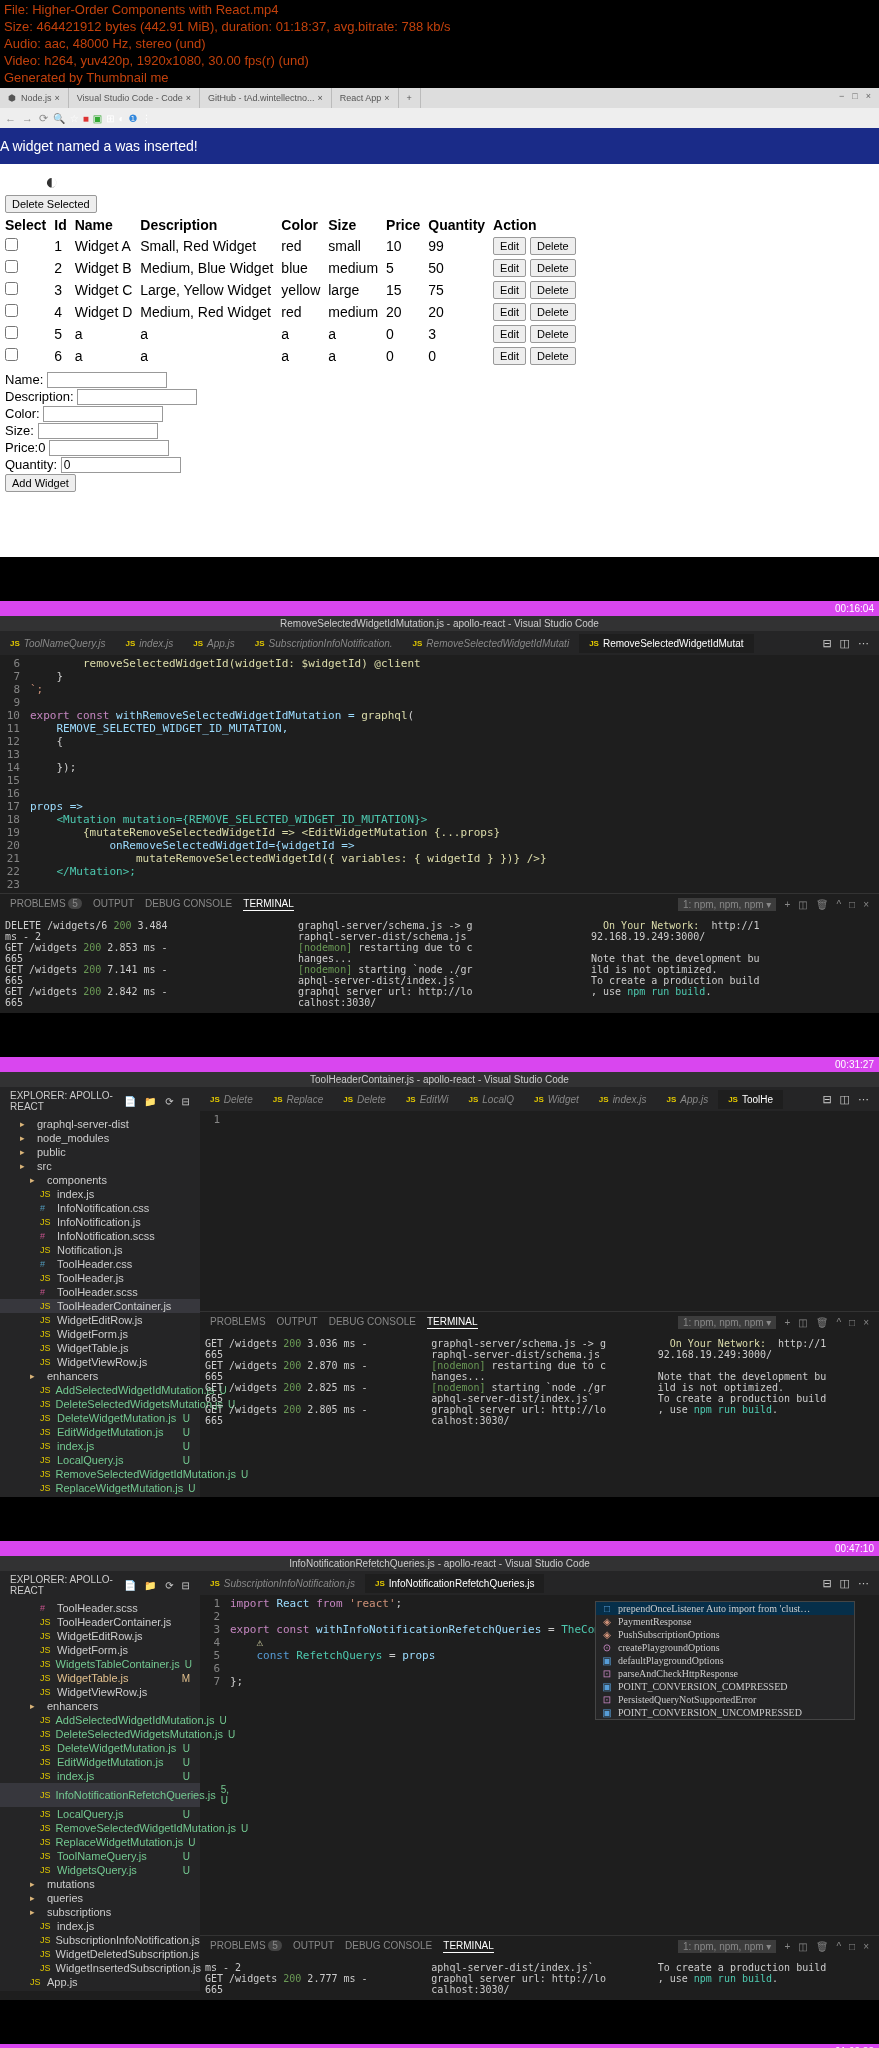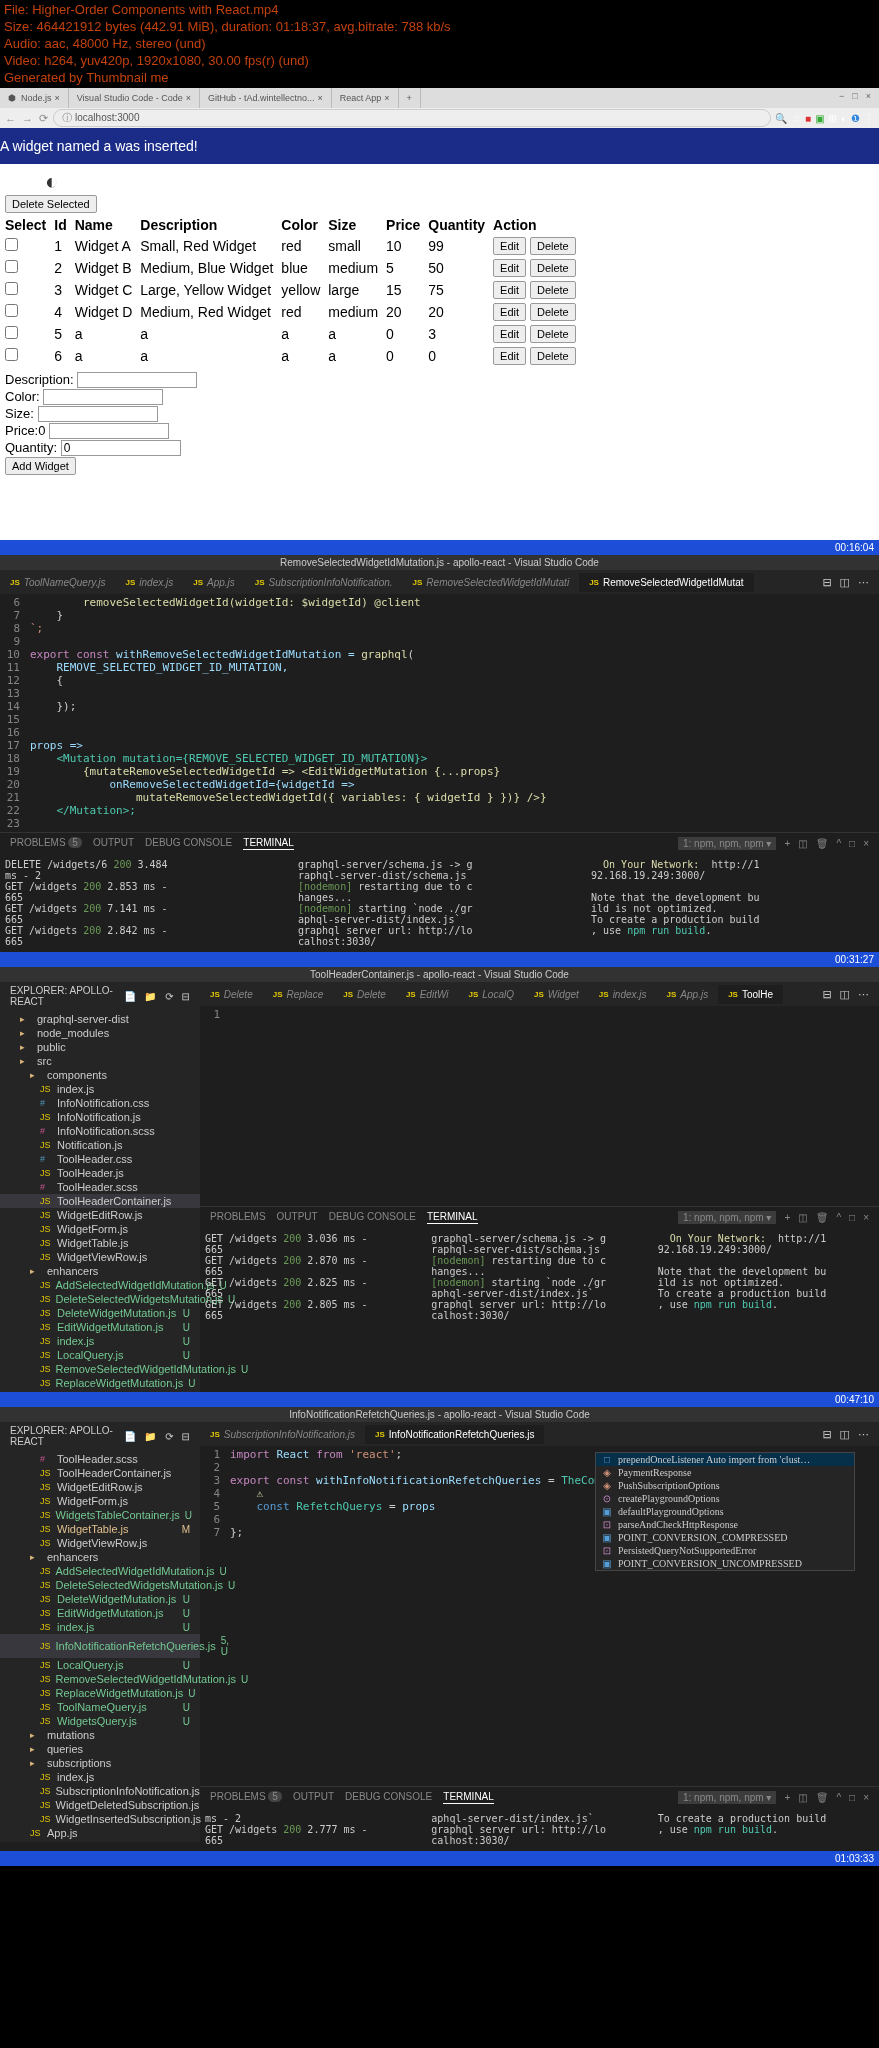--- a/index.html
+++ b/index.html
@@ -15,21 +15,21 @@
 .right-icons { display: flex; gap: 4px; font-size: 10px; }
 .blue-bar { background: #1a2b88; color: #fff; padding: 10px 0; font-size: 14px; }
 .widget-page { background: #fff; color: #000; padding: 5px; font-family: Arial; }
 .widget-page button { font-size: 11px; padding: 2px 6px; border: 1px solid #999; background: #eee; border-radius: 2px; cursor: pointer; }
 .widget-table { border-collapse: collapse; font-size: 14px; margin-top: 2px; }
 .widget-table th, .widget-table td { padding: 2px 8px 2px 0; text-align: left; vertical-align: middle; }
 .widget-table th { font-weight: bold; }
 .form-row { margin: 1px 0; font-size: 13px; }
 .form-row input { border: 1px solid #999; font-size: 12px; padding: 0 2px; }
 .qty-input { border: 1px solid #999; width: 120px; }
-.timestamp { color: #fff; text-align: right; padding: 2px 5px; font-size: 10px; background: #1d4ed8; }
+.timestamp { color: #fff; text-align: right; padding: 2px 5px; font-size: 10px; background: #d946ef; margin-top: 44px; }
 
 
 .vscode { background: #1e1e1e; color: #ccc; font-family: 'Segoe UI', sans-serif; font-size: 11px; }
 .vscode-title { background: #323233; color: #ccc; text-align: center; padding: 2px 0; font-size: 10px; }
 .vscode-tabbar { background: #252526; display: flex; overflow: hidden; height: 24px; align-items: center; }
 .vscode-tab { padding: 4px 10px; color: #888; font-size: 10px; white-space: nowrap; display: flex; align-items: center; gap: 4px; font-style: italic; }
 .vscode-tab.active { background: #1e1e1e; color: #fff; font-style: normal; }
 .vscode-tab .js-icon { color: #e2c800; font-size: 8px; font-weight: bold; font-style: normal; }
 .tab-right-icons { margin-left: auto; display: flex; gap: 8px; padding-right: 10px; color: #ccc; }
 .editor { font-family: Consolas, monospace; font-size: 11px; padding: 2px 0; display: flex; }
@@ -102,21 +102,20 @@
       <span>□</span>
       <span>×</span>
     </div>
   </div>
   <div class="addr-bar">
     <div class="nav-arrows">
       <span>←</span>
       <span>→</span>
       <span>⟳</span>
     </div>
-    <div class="url-input"><span style="color:#888;">ⓘ </span><span>localhost:3000</span></div>
     <div class="right-icons">
       <span>🔍</span>
       <span>☆</span>
       <span style="color:#d33;">■</span>
       <span style="color:#3a3;">▣</span>
       <span>⊞</span>
       <span>◐</span>
       <span style="color:#38d;">❶</span>
       <span>⋮</span>
     </div>
@@ -203,20 +202,21 @@
     <td>a</td>
     <td>a</td>
     <td>a</td>
     <td>0</td>
     <td>0</td>
     <td><button>Edit</button> <button>Delete</button></td>
         </tr>
       </tbody>
   </table>
   <div style="height:4px;"></div>
+  <div class="form-row"><span>Name:</span> <input style="width: 120px;"></div>
   <div class="form-row"><span>Description:</span> <input style="width: 120px;"></div>
   <div class="form-row"><span>Color:</span> <input style="width: 120px;"></div>
   <div class="form-row"><span>Size:</span> <input style="width: 120px;"></div>
   <div class="form-row"><span>Price:</span><span>0</span> <input style="width: 120px;"></div>
   <div class="form-row"><span>Quantity:</span> <input type="number" class="qty-input" value="0" style=""></div>
   <button>Add Widget</button>
   <div style="height:60px;"></div>
 </div>
 <div class="timestamp">00:16:04</div>
 

